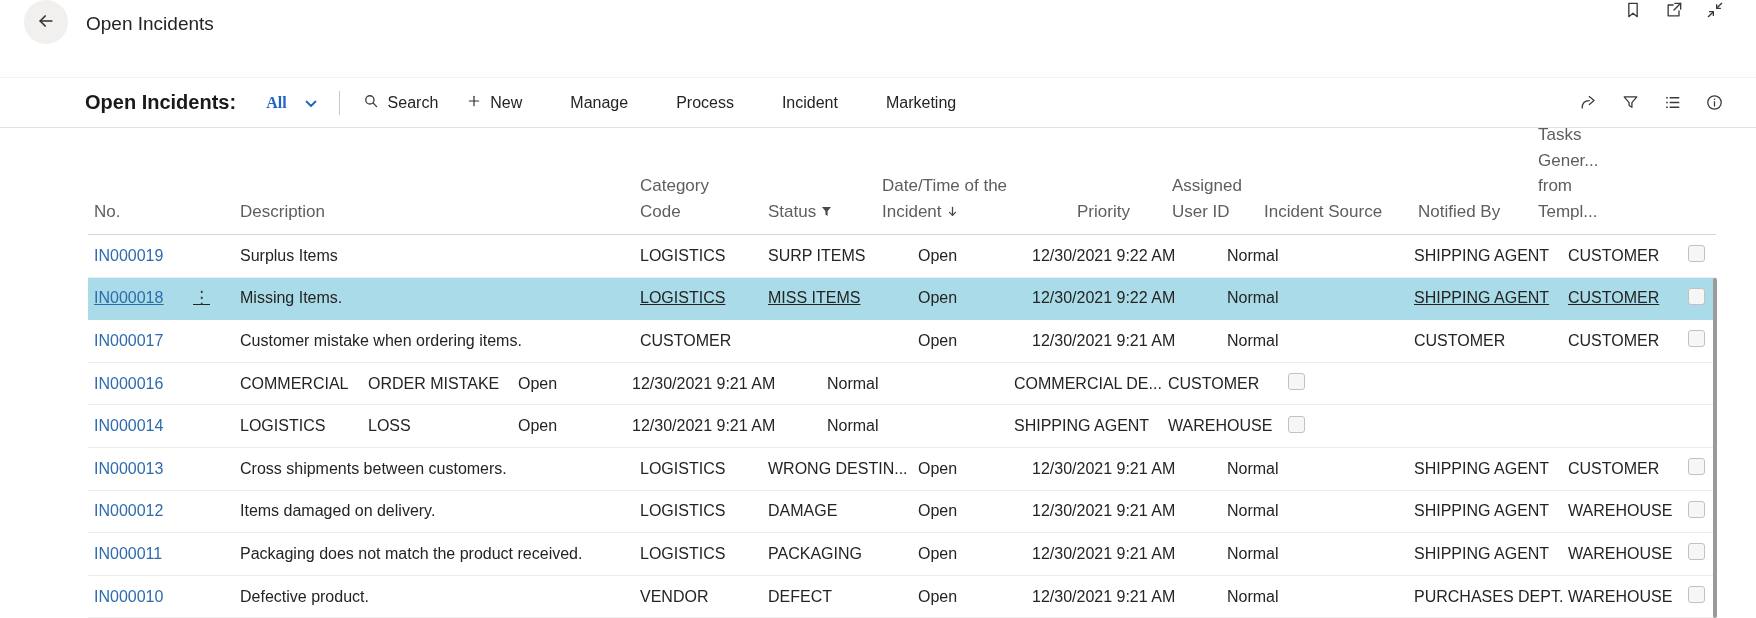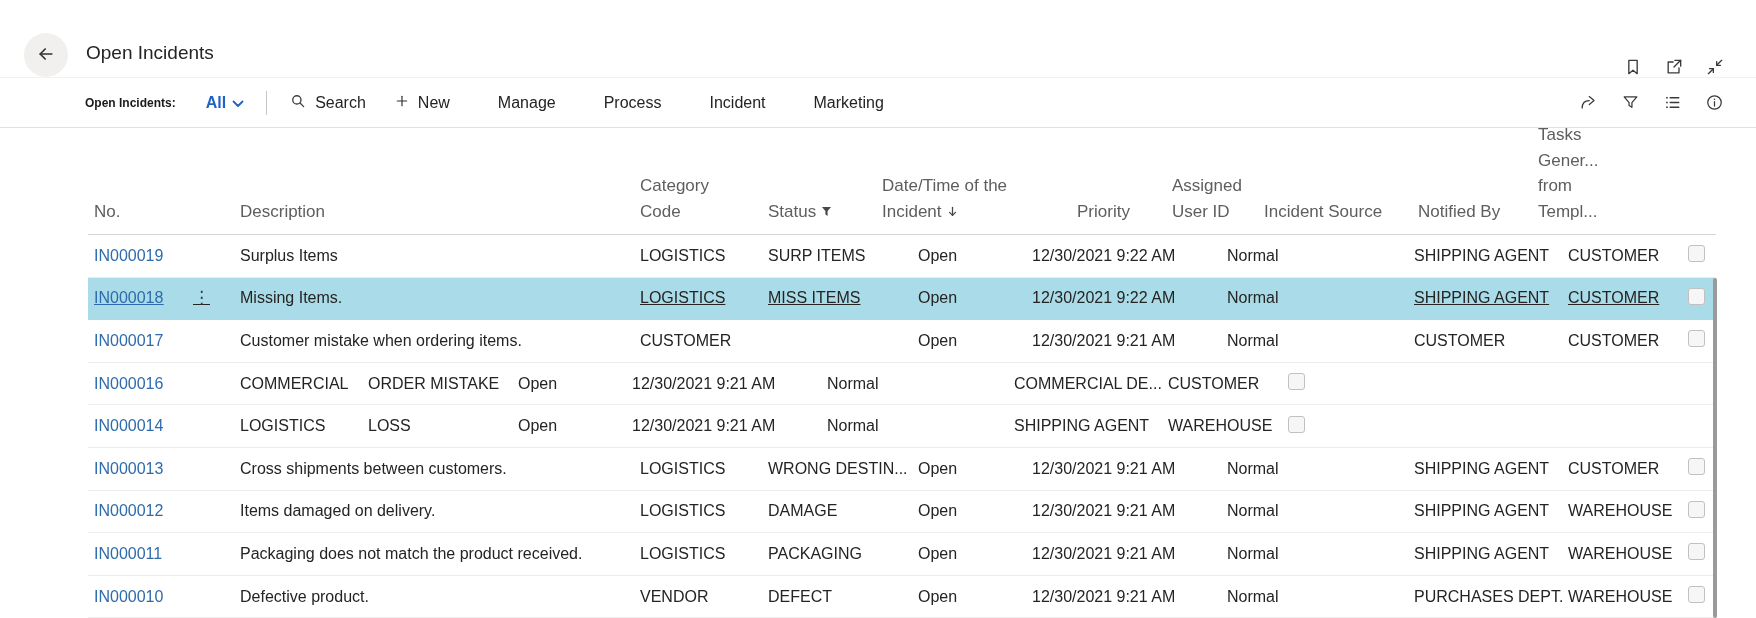--- a/index.html
+++ b/index.html
@@ -9,30 +9,30 @@
     --header-text:#605e5c;
     --body-text:#252423;
     --icon:#3b3a39;
   }
   html,body{margin:0;padding:0;background:#fff;}
   .app{
     position:relative;width:1756px;height:618px;overflow:hidden;background:#fff;
     font-family:"Liberation Sans","DejaVu Sans",sans-serif;color:var(--body-text);
   }
   
-  .titlebar{height:78px;display:flex;align-items:flex-end;padding:0 31px 0 24px;box-sizing:border-box;border-bottom:1px solid #f3f2f1;}
+  .titlebar{height:78px;display:flex;align-items:flex-start;padding:0 31px 0 24px;box-sizing:border-box;border-bottom:1px solid #f3f2f1;}
   .back-btn{width:44px;height:44px;border-radius:50%;background:#f1f0ef;border:none;display:flex;align-items:center;justify-content:center;cursor:pointer;flex:none;}
   .page-title{font-size:19px;font-weight:400;color:var(--body-text);margin-left:18px;white-space:nowrap;}
   .titlebar-actions{margin-left:auto;display:flex;align-items:center;gap:21px;}
   .icon-btn{background:none;border:none;padding:0;margin:0;display:flex;align-items:center;justify-content:center;cursor:pointer;color:var(--icon);}
   .icon-btn svg{display:block;}
   
   .toolbar{height:50px;display:flex;align-items:center;padding:0 32px 0 85px;box-sizing:border-box;border-bottom:1px solid #e1e1e1;}
-  .caption{font-weight:700;font-size:12px;color:#1b1a19;white-space:nowrap;}
-  .view-filter{margin-left:30px;display:flex;align-items:center;gap:6px;background:none;border:none;padding:0;cursor:pointer;color:var(--view-filter);font-weight:700;font-size:16px;font-family:Liberation Sans, sans-serif;justify-content:center;}
+  .caption{font-weight:700;font-size:20px;color:#1b1a19;white-space:nowrap;}
+  .view-filter{margin-left:30px;display:flex;align-items:center;gap:18px;background:none;border:none;padding:0;cursor:pointer;color:var(--view-filter);font-weight:700;font-size:16px;font-family:Liberation Serif, serif;justify-content:center;}
   .v-divider{width:1px;height:24px;background:#c8c6c4;margin:0 22px;}
   .tb-item{display:flex;align-items:center;gap:8px;font-size:16px;color:var(--body-text);background:none;border:none;padding:0;cursor:pointer;font-family:inherit;white-space:nowrap;}
   .tb-new{margin-left:28px;}
   .tb-menu{margin-left:48px;}
   .toolbar-right{margin-left:auto;display:flex;align-items:center;gap:23px;}
   
   .grid-header{margin-left:88px;width:1628px;height:107px;display:flex;align-items:flex-end;padding-bottom:10px;box-sizing:border-box;border-bottom:1px solid #d6d6d6;}
   .hcell{box-sizing:border-box;padding-left:6px;padding-right:8px;font-size:17px;color:var(--header-text);line-height:1.5;cursor:pointer;}
   .hlabel{white-space:pre-line;}
   .hicon{display:inline-block;margin-left:5px;color:#484644;}

